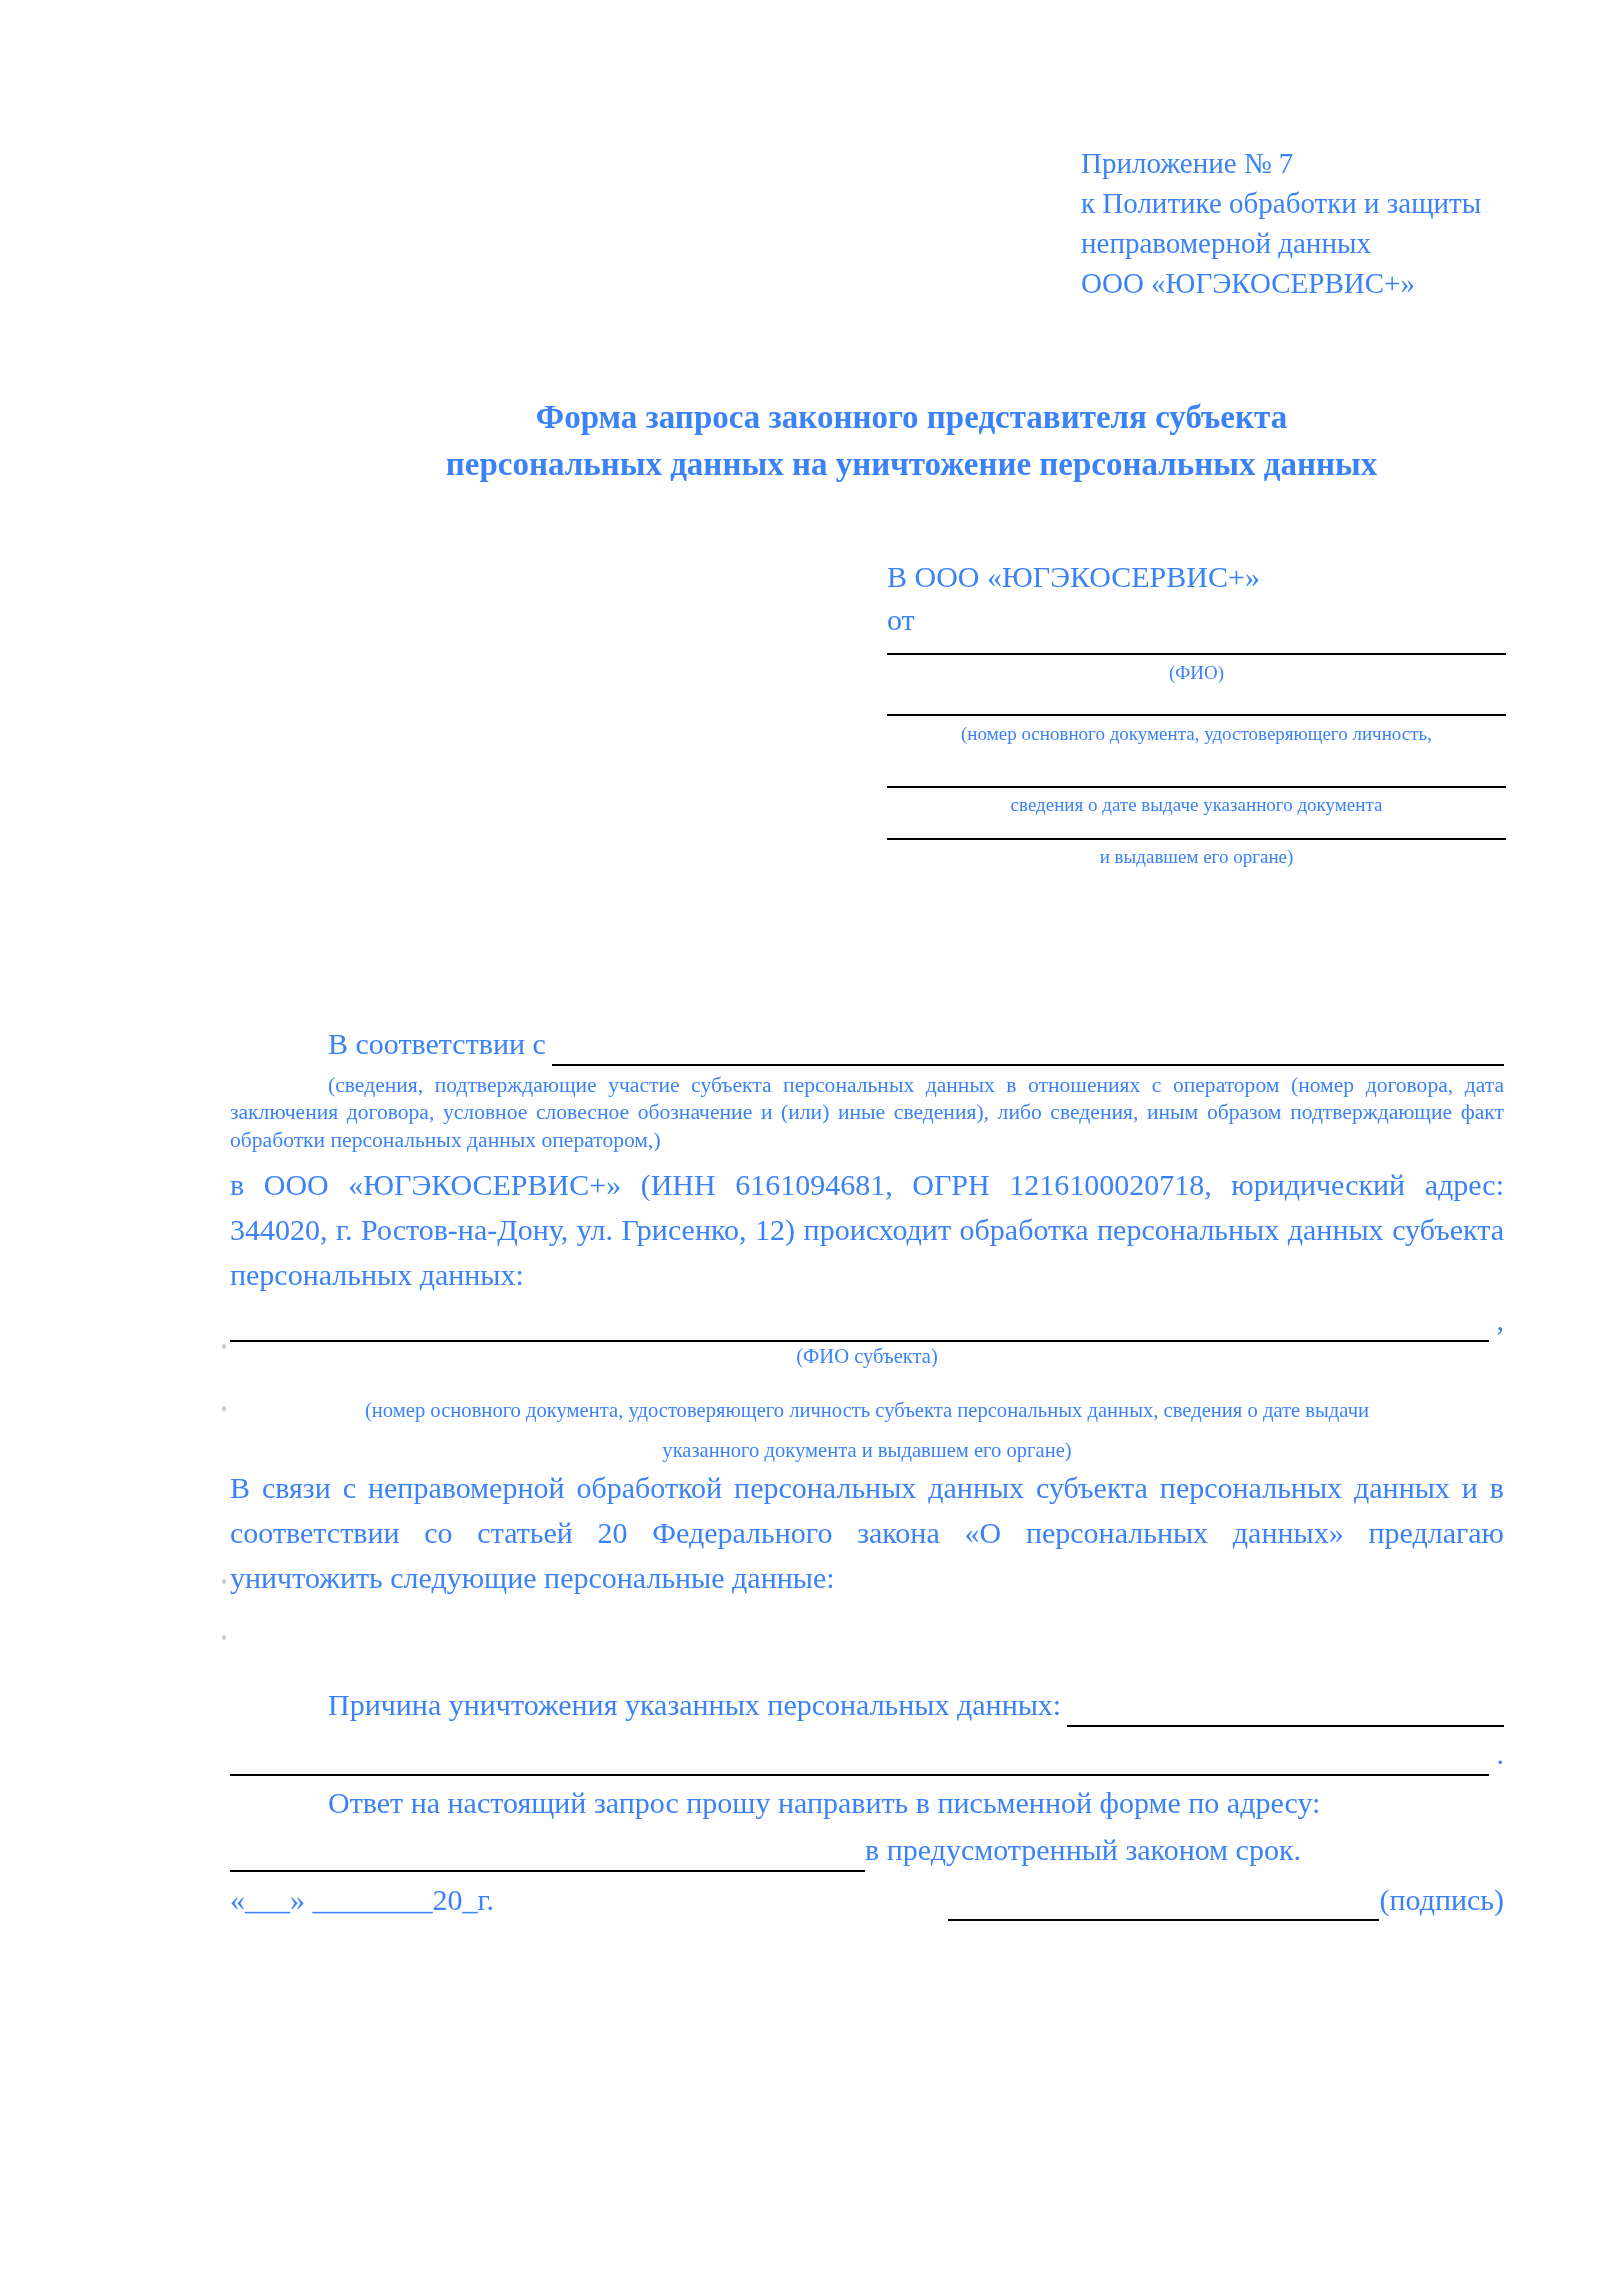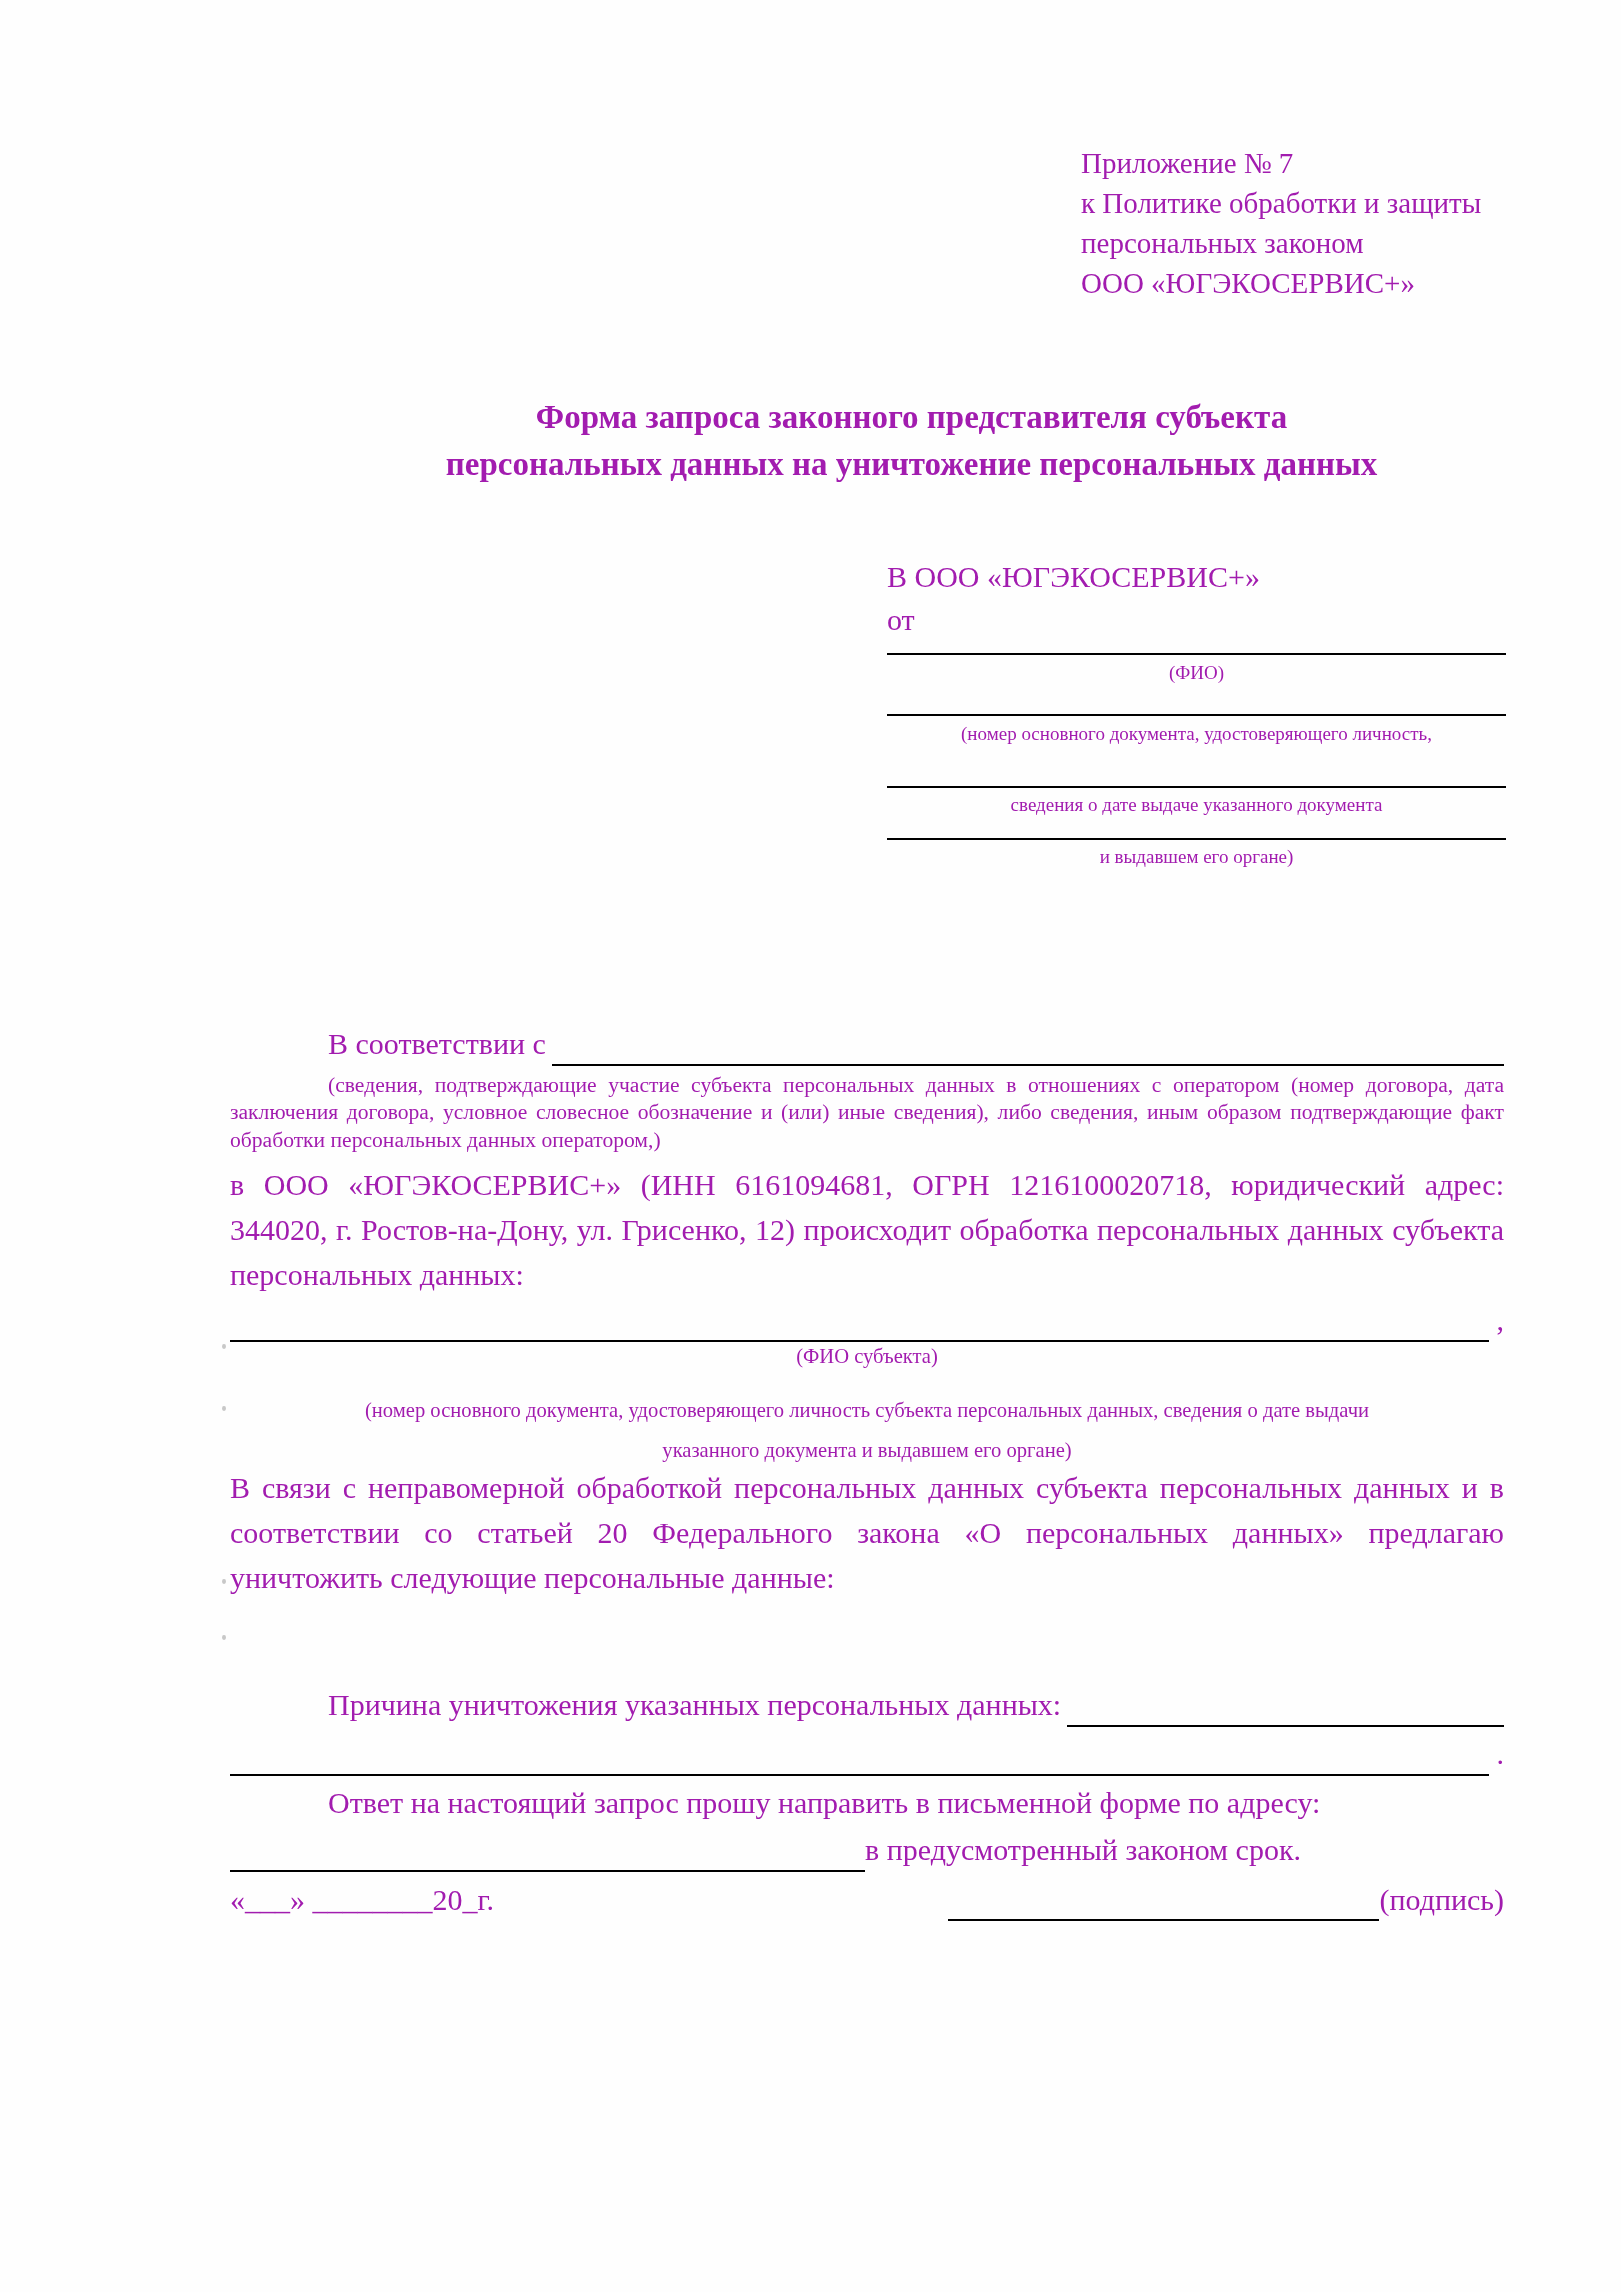--- a/index.html
+++ b/index.html
@@ -1,20 +1,20 @@
 <!DOCTYPE html>
 <html lang="ru"><head>
 <meta charset="utf-8">
 <style>
   html,body{margin:0;padding:0;background:#ffffff;}
   .page{
     position:relative;
     width:1621px;height:2293px;
     background:#fefefe;
-    color:#a21caf;
+    color:#3b82f6;
     font-family:"Liberation Serif","DejaVu Serif",serif;
     overflow:hidden;
   }
   
   .annex{position:absolute;left:1081px;top:143px;width:461px;font-size:29px;line-height:40px;}
   
   .doc-title{position:absolute;left:235px;top:394px;width:1353px;text-align:center;font-weight:700;font-size:33px;line-height:47px;}
   
   .addressee{position:absolute;left:887px;top:555px;width:619px;font-size:30px;line-height:43px;}
   .rule{border-bottom:2px solid #000;height:0;}
@@ -52,21 +52,21 @@
   .mark{position:absolute;width:3.9px;height:4.9px;background:#9a9a9a;opacity:.55;border-radius:50%;}
 </style>
 </head>
 <body>
 
 <div class="page">
 
   <div class="annex">
     <div>Приложение № 7</div>
     <div>к Политике обработки и защиты</div>
-    <div>персональных законом</div>
+    <div>неправомерной данных</div>
     <div>ООО «ЮГЭКОСЕРВИС+»</div>
   </div>
 
   <div class="doc-title">
     <div>Форма запроса законного представителя субъекта</div>
     <div>персональных данных на уничтожение персональных данных</div>
   </div>
 
   <div class="addressee">
     <div>В ООО «ЮГЭКОСЕРВИС+»</div>

